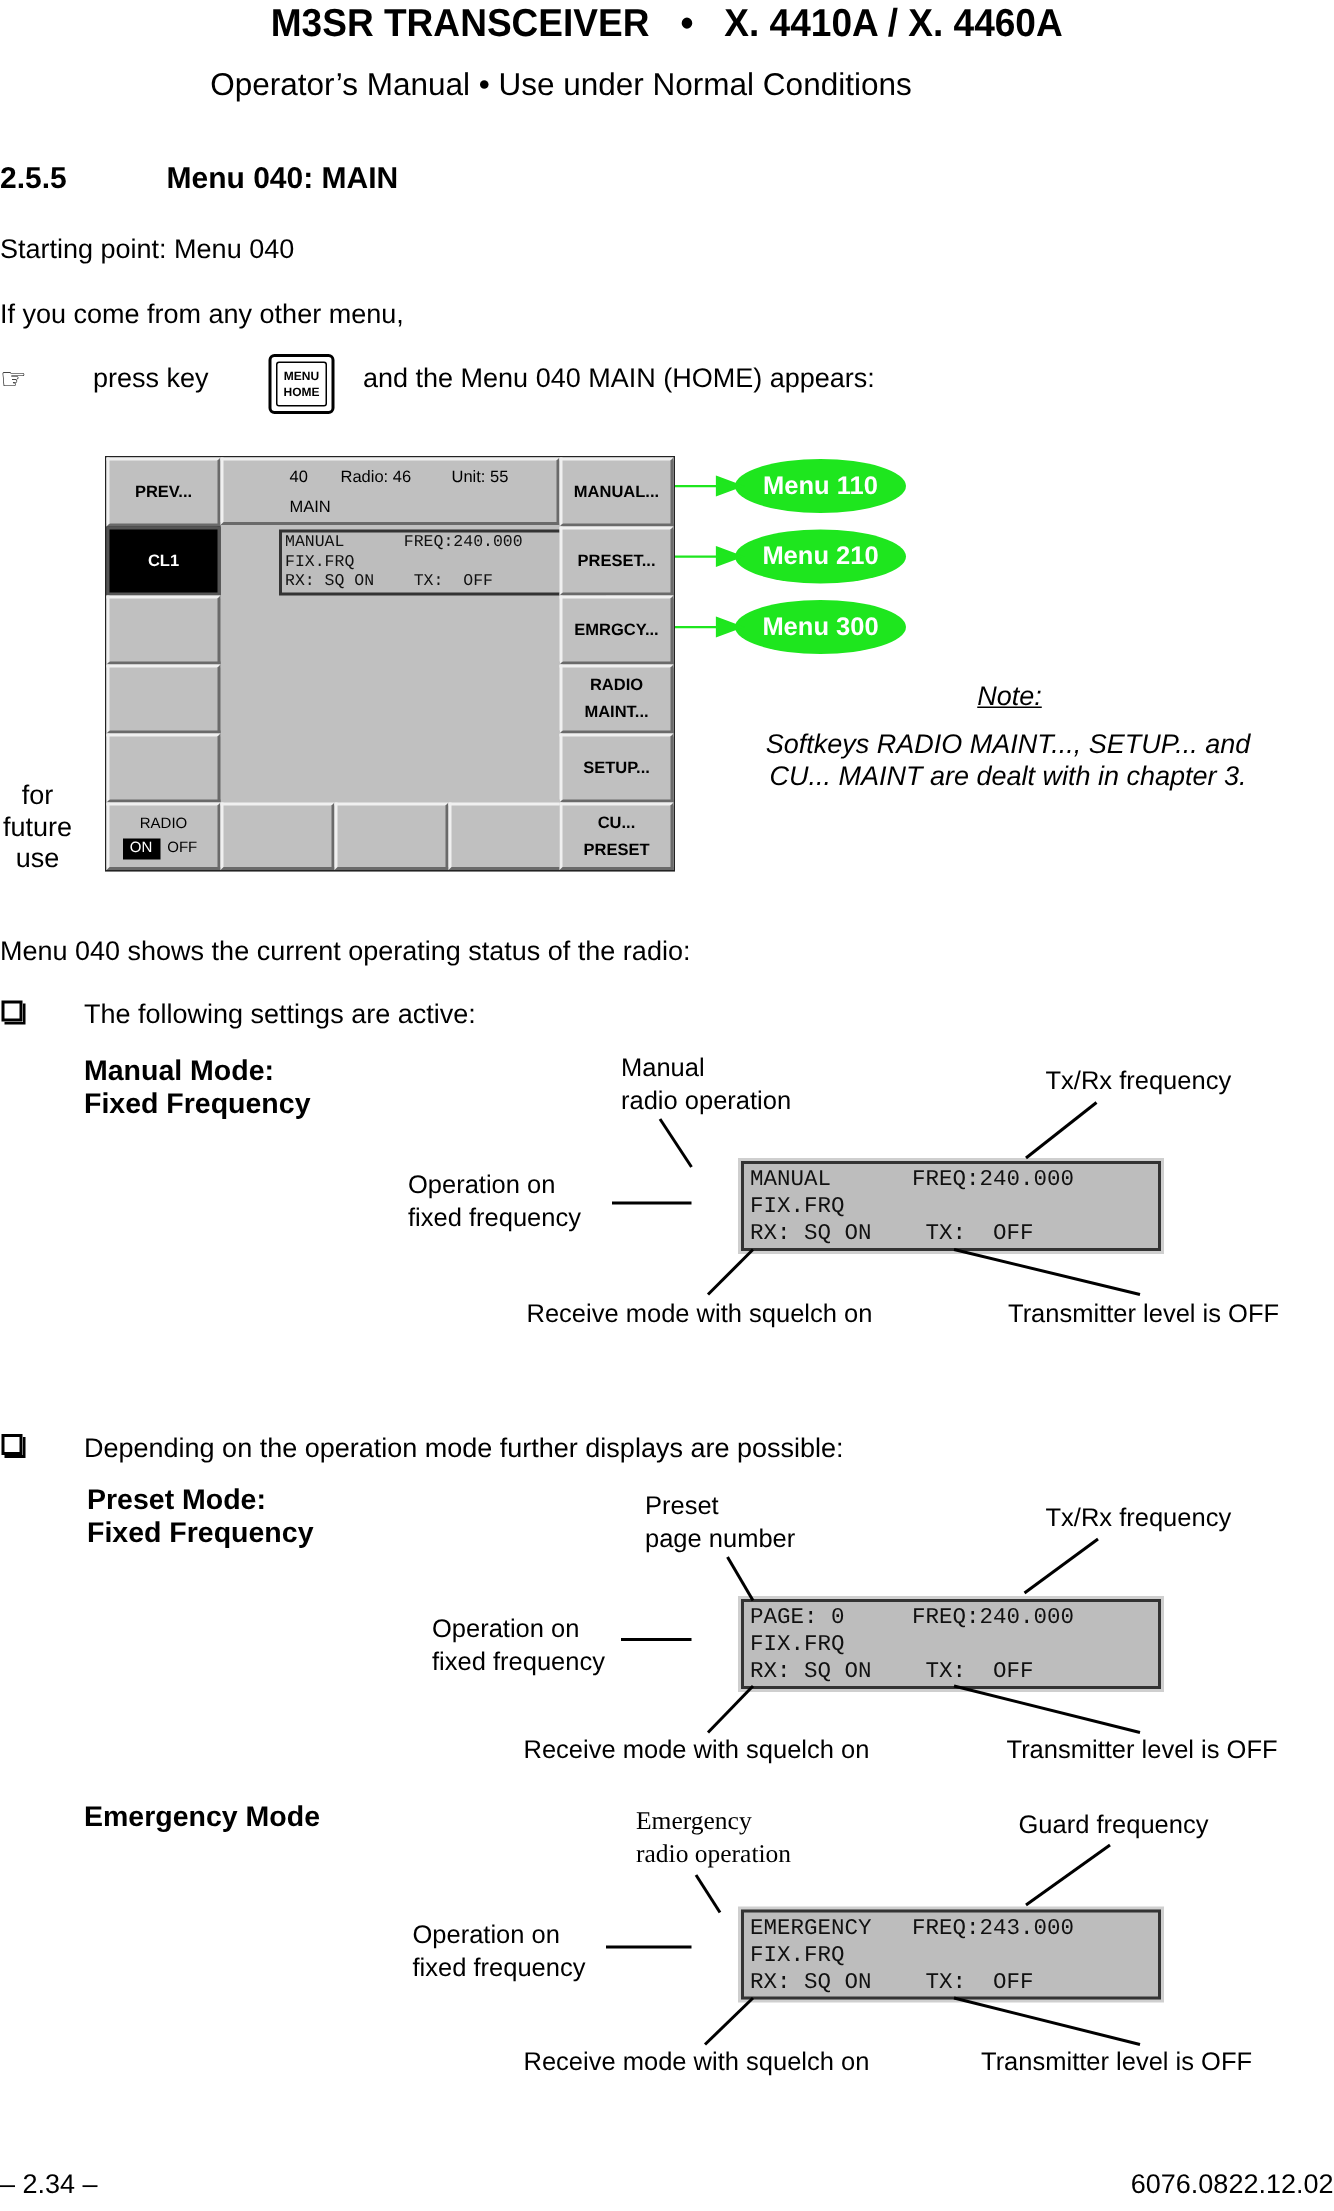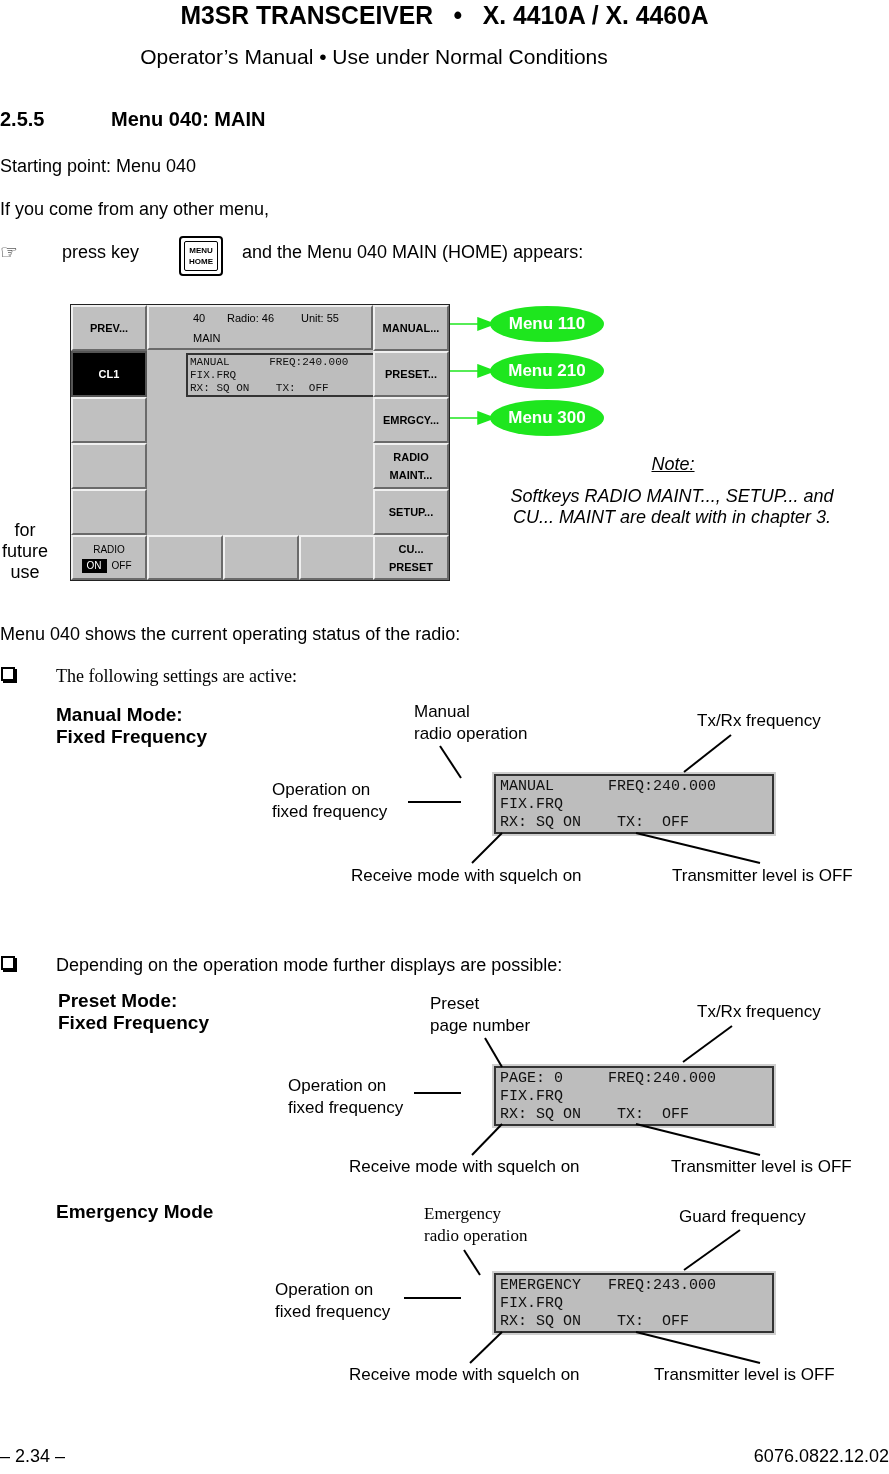--- a/index.html
+++ b/index.html
@@ -136,21 +136,21 @@
 </div>
 
 <div class="abs future">
   <div>for</div>
   <div>future</div>
   <div>use</div>
 </div>
 
 <div class="abs p" style="left:0;top:624px;">Menu 040 shows the current operating status of the radio:</div>
 <div class="abs bullet-box" style="left:1px;top:667px;"></div>
-<div class="abs p" style="left:56px;top:666px;font-family:Liberation Serif, serif;">The following settings are active:</div>
+<div class="abs p" style="left:56px;top:666px;">The following settings are active:</div>
 
 <div class="abs bold-lbl" style="left:56px;top:704px;">
   <div>Manual Mode:</div>
   <div>Fixed Frequency</div>
 </div>
 <div class="abs ann" style="left:414px;top:701px;">
   <div>Manual</div>
   <div>radio operation</div>
 </div>
 <div class="abs ann" style="left:697px;top:710px;">Tx/Rx frequency</div>

